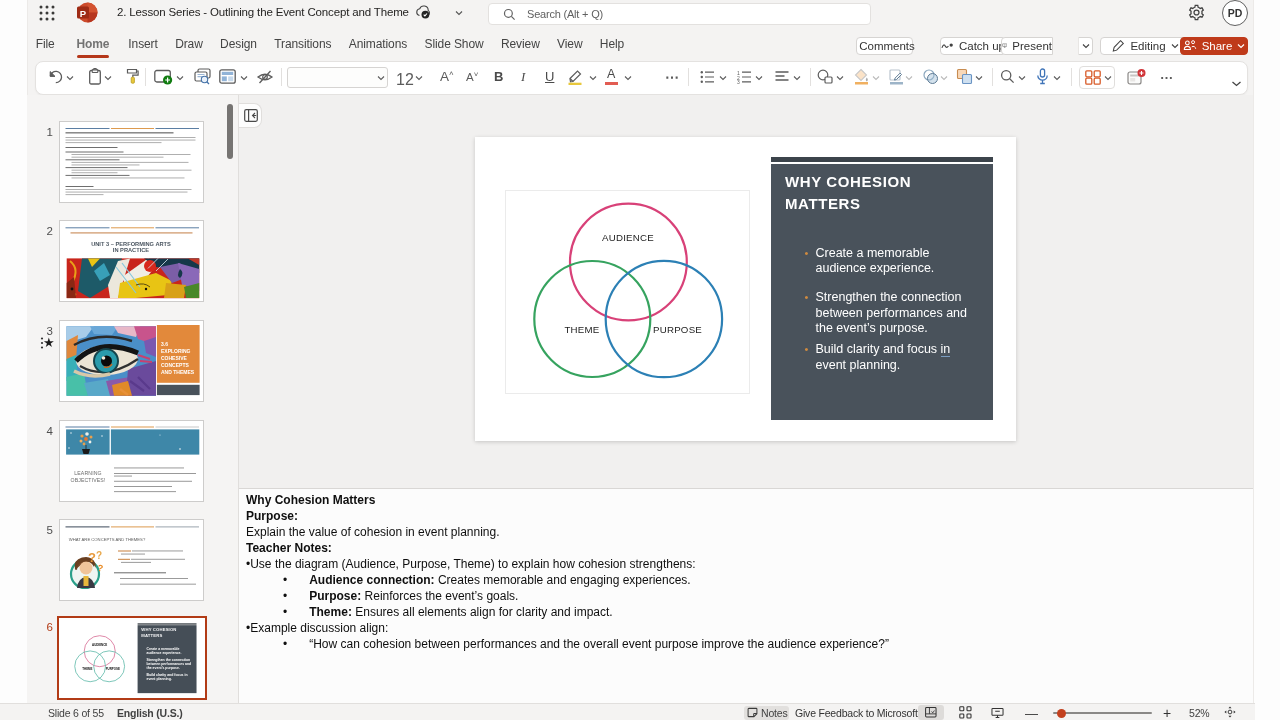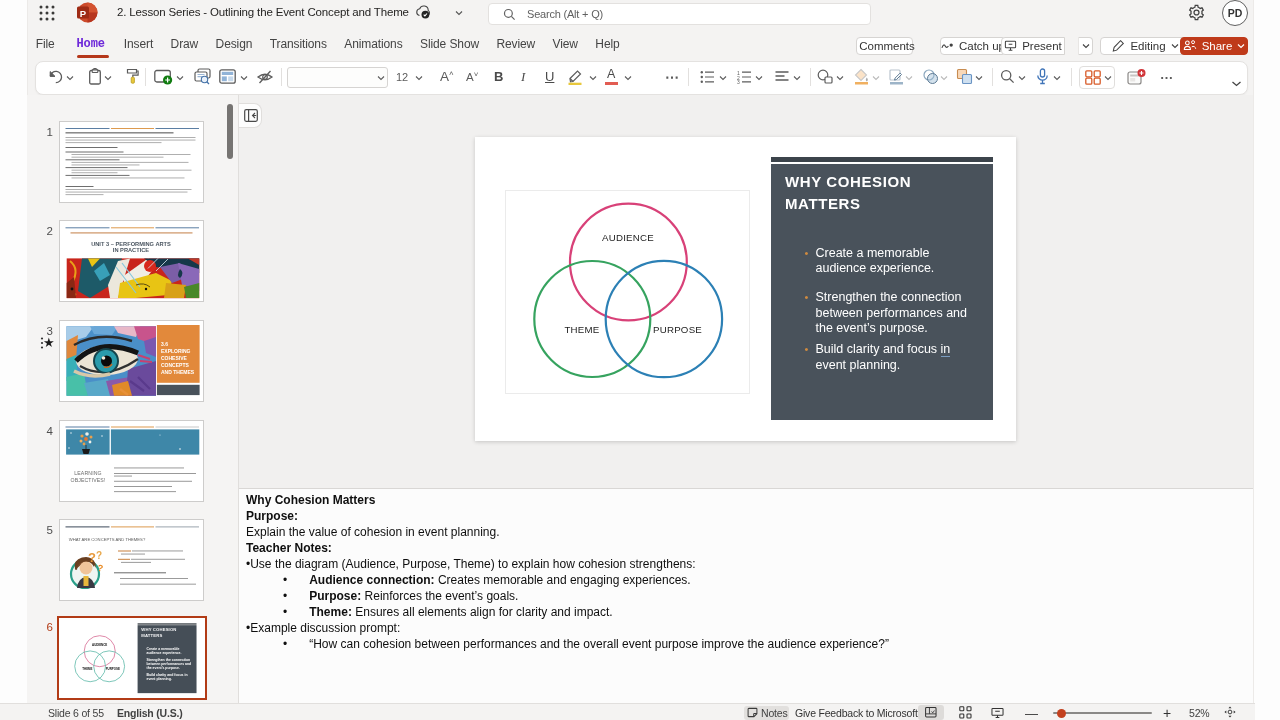--- a/index.html
+++ b/index.html
@@ -67,21 +67,21 @@
     <svg class="abs" style="left:1161px;top:4px" width="17" height="17" viewBox="0 0 24 24">
       <path fill="none" stroke="#424242" stroke-width="1.8" d="M12 8.5a3.5 3.5 0 1 0 0 7 3.5 3.5 0 0 0 0-7zm7.8 3.5c0 .6-.1 1.2-.2 1.8l2 1.6-1.8 3.2-2.5-.9c-.9.8-1.9 1.4-3 1.7l-.5 2.6h-3.6l-.5-2.6c-1.1-.3-2.1-.9-3-1.7l-2.5.9-1.8-3.2 2-1.6c-.1-.6-.2-1.2-.2-1.8s.1-1.2.2-1.8l-2-1.6 1.8-3.2 2.5.9c.9-.8 1.9-1.4 3-1.7l.5-2.6h3.6l.5 2.6c1.1.3 2.1.9 3 1.7l2.5-.9 1.8 3.2-2 1.6c.1.6.2 1.2.2 1.8z"></path>
     </svg>
 
     <div class="abs" style="left:1195px;top:0px;width:26px;height:26px;border-radius:50%;background:#fff;border:1.4px solid #5f5f5f;display:flex;align-items:center;justify-content:center;font-size:10.5px;font-weight:bold;color:#333;">PD</div>
   </div>
 
   <div id="menubar" class="abs" style="left:27px;top:27px;width:1227px;height:33px;">
     <div class="abs" style="left:0px;top:10px;display:flex;justify-content:flex-end;">
       <span class="tab">File</span>
-      <span class="tab" style="font-weight:bold;color:#6d28d9;margin-left:4.5px;margin-right:1.5px;font-family:Liberation Mono, monospace;">Home</span>
+      <span class="tab" style="font-weight:bold;color:#737373;margin-left:4.5px;margin-right:1.5px;">Home</span>
       <span class="tab">Insert</span>
       <span class="tab">Draw</span>
       <span class="tab">Design</span>
       <span class="tab">Transitions</span>
       <span class="tab">Animations</span>
       <span class="tab">Slide Show</span>
       <span class="tab">Review</span>
       <span class="tab">View</span>
       <span class="tab">Help</span>
     </div>
@@ -93,21 +93,21 @@
         </svg>
       Comments
     </div>
     <div class="mbtn" style="left:913px;width:66px;">
       <svg class="ic" width="14" height="10" viewBox="0 0 14 10">
           <path d="M1 7 Q3 2 4.5 5 T8 5" fill="none" stroke="#424242" stroke-width="1.2"></path>
           <circle cx="11" cy="4" r="1.8" fill="#424242"></circle>
         </svg>
       Catch up
     </div>
-    <div class="mbtn" style="left:974px;width:64px;border-top-right-radius:0;border-bottom-right-radius:0;">
+    <div class="mbtn" style="left:974px;width:52px;border-top-right-radius:0;border-bottom-right-radius:0;">
       <svg class="ic" width="13" height="13" viewBox="0 0 14 14">
           <rect x="1.5" y="2.5" width="11" height="7" rx="0.8" fill="none" stroke="#424242" stroke-width="1.1"></rect>
           <path d="M5 5.7 h4 M7 9.5 v2 M5 12 h4" stroke="#424242" stroke-width="1.1" fill="none"></path>
         </svg>
       Present
     </div>
     <div class="mbtn" style="left:1051px;width:15px;border-left:1px solid #e8e6e4;border-top-left-radius:0;border-bottom-left-radius:0;">
       <svg class="chev" viewBox="0 0 8 8">
           <path d="M1 2.5 L4 5.5 L7 2.5" stroke="#424242" stroke-width="1.1" fill="none"></path>
         </svg>
@@ -196,21 +196,21 @@
         <path d="M3.5 14 L14.5 2" stroke="#5c5c5c" stroke-width="1.3"></path>
       </svg>
       <div class="vdiv" style="left:281px;"></div>
 
       <div class="abs" style="left:287px;top:66.5px;width:101px;height:21px;background:#fdfdfc;border:1px solid #d6d4d2;border-radius:3px;"></div>
       <svg class="abs chev" style="left:377px;top:74px" viewBox="0 0 8 8">
           <path d="M1 2.5 L4 5.5 L7 2.5" stroke="#5c5c5c" stroke-width="1.1" fill="none"></path>
         </svg>
 
       <div class="abs" style="left:391px;top:66.5px;width:37px;height:21px;border-radius:3px;"></div>
-      <div class="abs" style="left:396px;top:71px;font-size:11px;color:#5c5c5c;">12</div>
+      <div class="abs" style="left:396px;top:71px;font-size:16px;color:#5c5c5c;">12</div>
       <svg class="abs chev" style="left:415px;top:74px" viewBox="0 0 8 8">
           <path d="M1 2.5 L4 5.5 L7 2.5" stroke="#5c5c5c" stroke-width="1.1" fill="none"></path>
         </svg>
 
       <div class="abs" style="left:440px;top:69px;font-size:13.5px;color:#5c5c5c;">A<span style="position:relative;top:-5px;left:0px;font-size:8px;">˄</span></div>
       <div class="abs" style="left:466px;top:71px;font-size:11.5px;color:#5c5c5c;">A<span style="position:relative;top:-4px;left:0px;font-size:8px;">˅</span></div>
 
       <div class="abs" style="left:494px;top:69px;font-size:13px;font-weight:bold;color:#4a4a4a;">B</div>
       <div class="abs" style="left:521px;top:69px;font-size:13px;font-style:italic;font-family:'Liberation Serif',serif;color:#4a4a4a;">I</div>
       <div class="abs" style="left:545px;top:69px;font-size:13px;text-decoration:underline;color:#4a4a4a;">U</div>
@@ -615,21 +615,21 @@
   <div id="notes" class="abs" style="left:239px;top:488px;width:1014px;height:215px;background:#fcfcfc;border-top:1px solid #d9d7d5;">
     <div class="abs" style="left:7px;top:3px;font-size:12px;line-height:16px;color:#0f0f0f;">
       <div><b>Why Cohesion Matters</b></div>
       <div><b>Purpose:</b></div>
       <div>Explain the value of cohesion in event planning.</div>
       <div><b>Teacher Notes:</b></div>
       <div>•Use the diagram (Audience, Purpose, Theme) to explain how cohesion strengthens:</div>
       <div><span style="display:inline-block;width:37px;"></span>•<span style="display:inline-block;width:22px;"></span><b>Audience connection:</b> Creates memorable and engaging experiences.</div>
       <div><span style="display:inline-block;width:37px;"></span>•<span style="display:inline-block;width:22px;"></span><b>Purpose:</b> Reinforces the event’s goals.</div>
       <div><span style="display:inline-block;width:37px;"></span>•<span style="display:inline-block;width:22px;"></span><b>Theme:</b> Ensures all elements align for clarity and impact.</div>
-      <div>•Example discussion prompt:</div>
+      <div>•Example discussion align:</div>
       <div><span style="display:inline-block;width:37px;"></span>•<span style="display:inline-block;width:22px;"></span>“How can cohesion between performances and the overall event purpose improve the audience experience?”</div>
     </div>
   </div>
 
   <div id="statusbar" class="abs" style="left:0;top:703px;width:1255px;height:17px;background:#f4f3f2;border-top:1px solid #e1dfdd;font-size:10.5px;letter-spacing:-0.2px;color:#424242;">
     <div class="abs" style="left:48px;top:3px;">Slide 6 of 55</div>
     <div class="abs" style="left:117px;top:3px;font-weight:bold;">English (U.S.)</div>
     <div class="abs" style="left:744px;top:2px;width:45px;height:14px;background:#e2e0de;border-radius:3px;"></div>
     <svg class="abs" style="left:747px;top:2.5px" width="11" height="11" viewBox="0 0 12 12">
         <path d="M2 1.5 h8 a0.8 0.8 0 0 1 0.8 0.8 v5 L7.5 10.5 h-5.5 a0.8 0.8 0 0 1 -0.8 -0.8 v-7.4 a0.8 0.8 0 0 1 0.8-0.8z" fill="none" stroke="#3b3b3b" stroke-width="1.1"></path>

